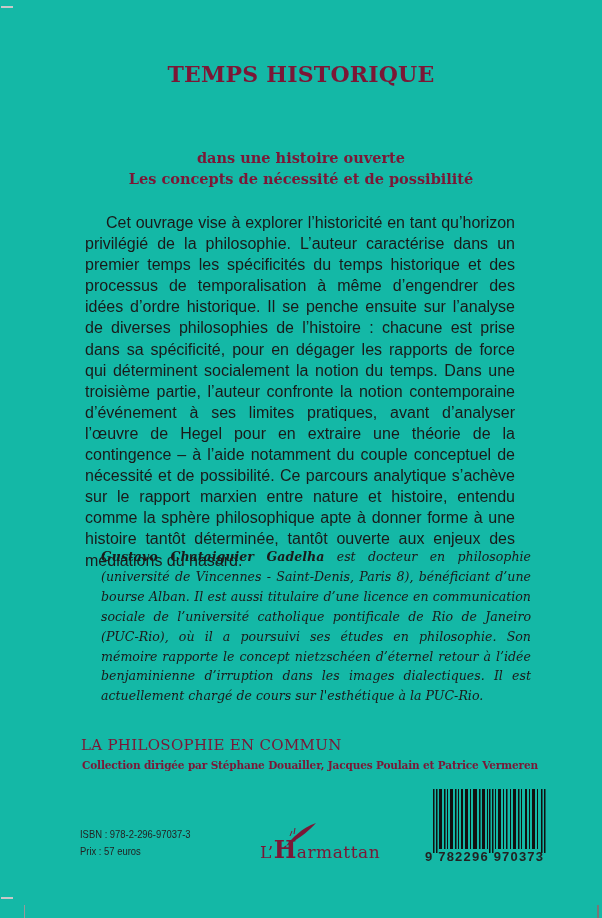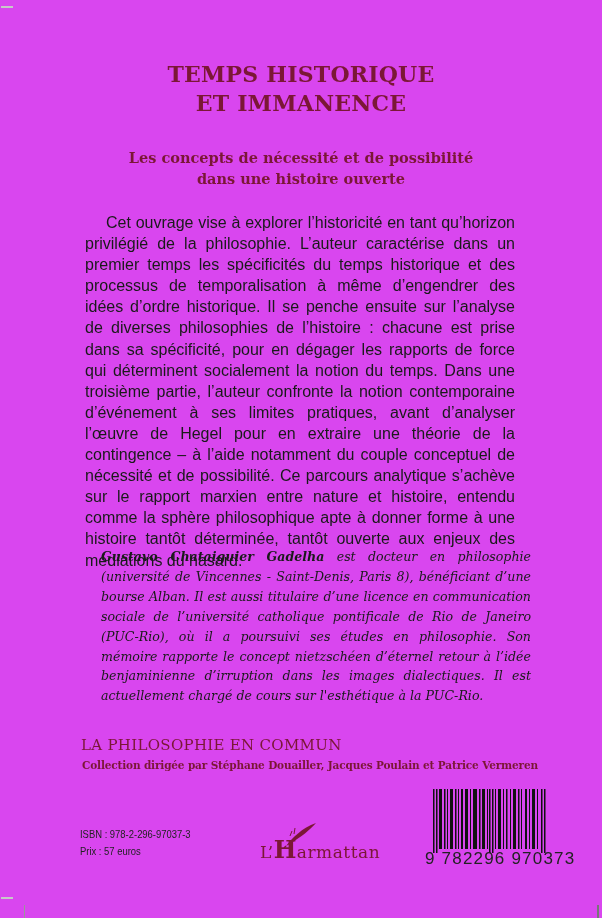--- a/index.html
+++ b/index.html
@@ -1,17 +1,17 @@
 <!DOCTYPE html>
 <html><head>
 <meta charset="utf-8">
 <style>
   html, body { margin: 0; padding: 0; background: #ffffff; }
   body { width: 602px; height: 918px; position: relative; overflow: hidden; }
-  .page { position: absolute; inset: 0; background: #d946ef; }
+  .page { position: absolute; inset: 0; background: #14b8a6; }
 
   .crop { position: absolute; background: #c8c8c8; }
   .crop-tl { left: 1px; top: 6px; width: 12px; height: 2px; }
   .crop-bl { left: 1px; top: 897px; width: 12px; height: 2px; }
   .crop-bl-v { left: 24px; top: 905px; width: 1px; height: 13px; background: #999; }
   .crop-br-v { left: 597px; top: 905px; width: 2px; height: 13px; background: #777; }
 
   .title {
     position: absolute; left: 0; right: 0; top: 60px;
     text-align: center; color: #7b1736;
@@ -61,42 +61,41 @@
     position: absolute; left: 2px; top: 13px; color: #7b1736;
     font-family: "DejaVu Serif", serif; font-size: 17px; white-space: nowrap;
     letter-spacing: 0.5px;
   }
   .logo-text .big { font-size: 24px; font-weight: bold; }
   .logo-feather { position: absolute; left: 22px; top: 0px; }
 
   .barcode { position: absolute; left: 433px; top: 789px; width: 114px; height: 64px; }
   .barcode-digits {
     position: absolute; left: 425px; top: 849px; width: 124px;
-    font-family: "Liberation Sans", sans-serif; font-weight: normal;
-    font-size: 17px; letter-spacing: 1.2px; color: #222; white-space: nowrap;
+    font-family: "Liberation Sans", sans-serif; font-weight: bold;
+    font-size: 13px; letter-spacing: 1.2px; color: #222; white-space: nowrap;
   }
 </style>
 </head>
 <body>
 
 <div class="page">
 
   <div class="crop crop-tl"></div>
   <div class="crop crop-bl"></div>
   <div class="crop crop-bl-v"></div>
   <div class="crop crop-br-v"></div>
 
   <div class="title">
     <div>TEMPS HISTORIQUE</div>
-    <div>ET IMMANENCE</div>
   </div>
 
   <div class="subtitle">
+    <div>dans une histoire ouverte</div>
     <div>Les concepts de nécessité et de possibilité</div>
-    <div>dans une histoire ouverte</div>
   </div>
 
   <p class="summary">Cet ouvrage vise à explorer l’historicité en tant qu’horizon privilégié de la philosophie. L’auteur caractérise dans un premier temps les spécificités du temps historique et des processus de temporalisation à même d’engendrer des idées d’ordre historique. Il se penche ensuite sur l’analyse de diverses philosophies de l’histoire : chacune est prise dans sa spécificité, pour en dégager les rapports de force qui déterminent socialement la notion du temps. Dans une troisième partie, l’auteur confronte la notion contemporaine d’événement à ses limites pratiques, avant d’analyser l’œuvre de Hegel pour en extraire une théorie de la contingence – à l’aide notamment du couple conceptuel de nécessité et de possibilité. Ce parcours analytique s’achève sur le rapport marxien entre nature et histoire, entendu comme la sphère philosophique apte à donner forme à une histoire tantôt déterminée, tantôt ouverte aux enjeux des médiations du hasard.</p>
 
   <p class="bio"><b>Gustavo Chataiguier Gadelha</b><span> est docteur en philosophie (université de Vincennes - Saint-Denis, Paris 8), bénéficiant d’une bourse Alban. Il est aussi titulaire d’une licence en communication sociale de l’université catholique pontificale de Rio de Janeiro (PUC-Rio), où il a poursuivi ses études en philosophie. Son mémoire rapporte le concept nietzschéen d’éternel retour à l’idée benjaminienne d’irruption dans les images dialectiques. Il est actuellement chargé de cours sur l'esthétique à la PUC-Rio.</span></p>
 
   <div class="series-name">LA PHILOSOPHIE EN COMMUN</div>
   <div class="series-directors">Collection dirigée par Stéphane Douailler, Jacques Poulain et Patrice Vermeren</div>
 
   <div class="isbn-block">

